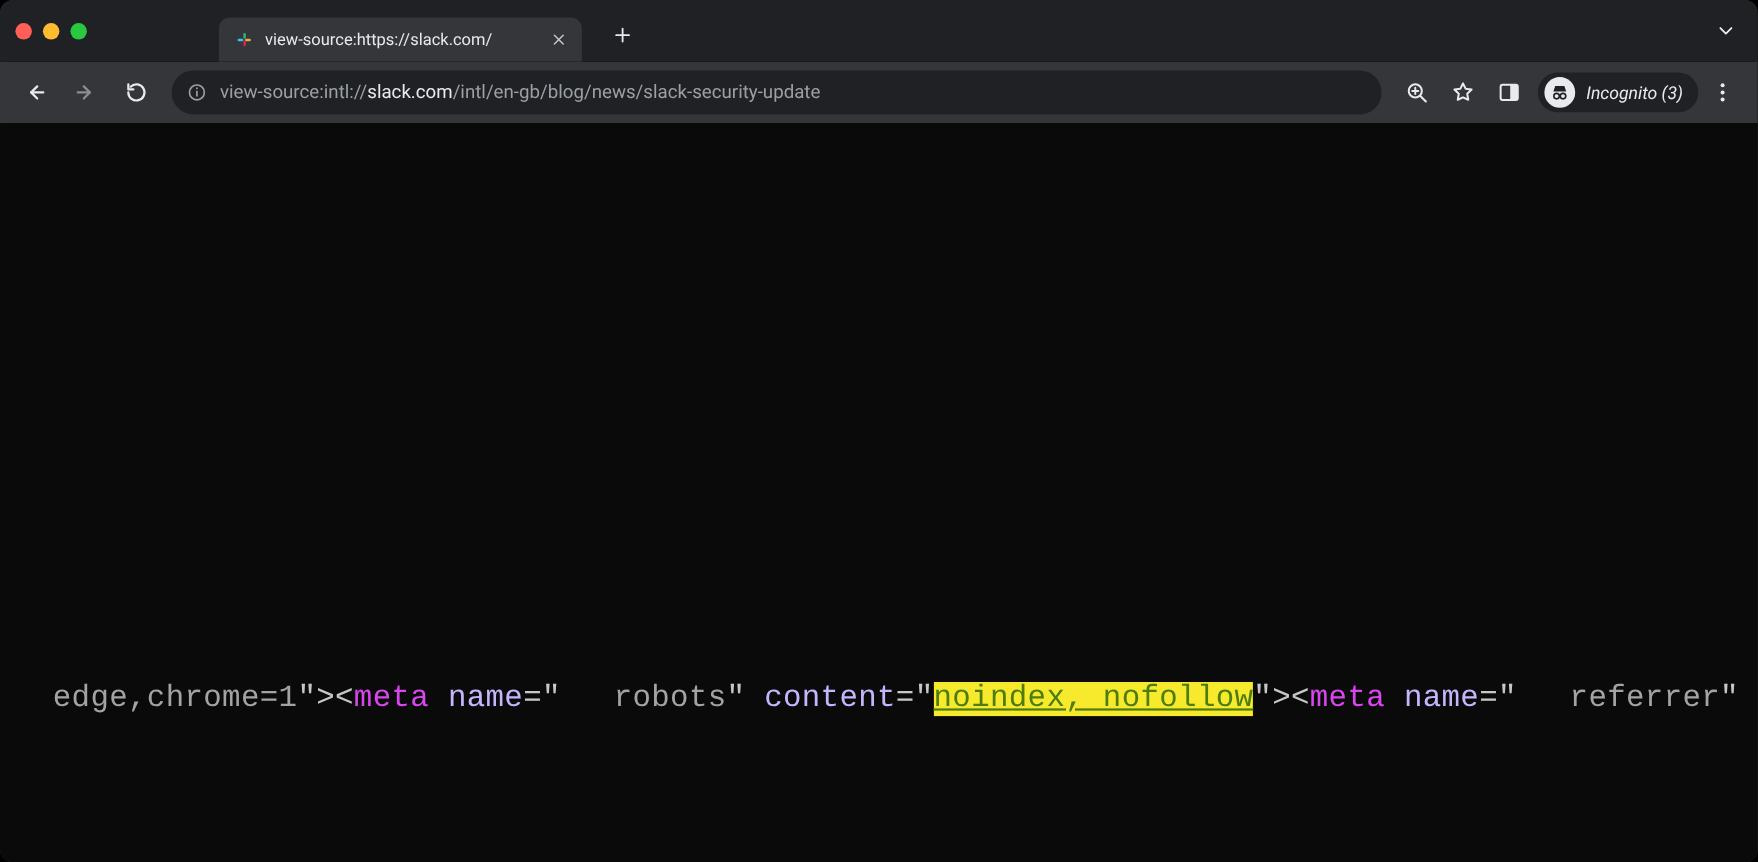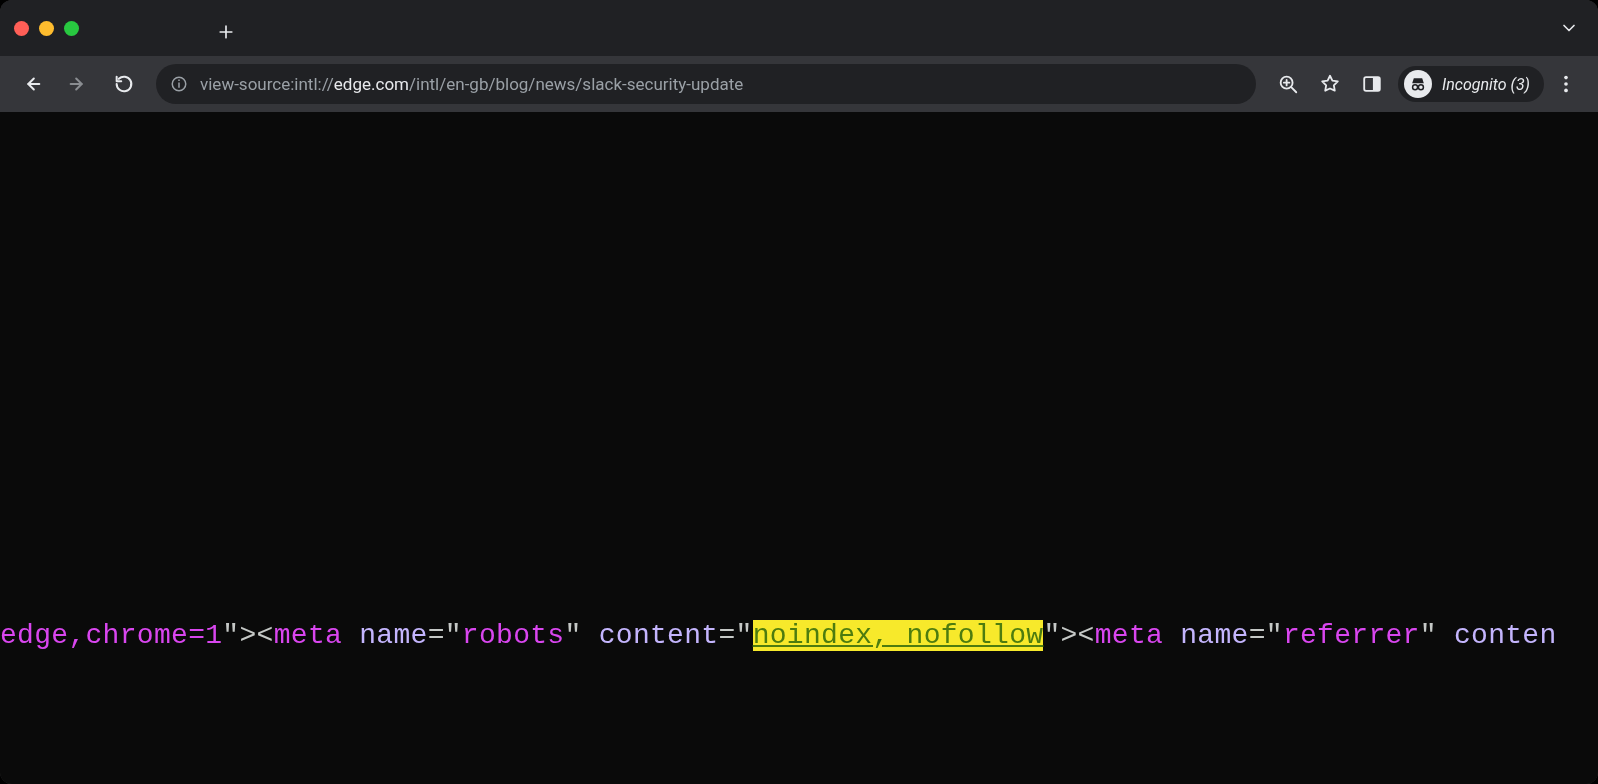--- a/index.html
+++ b/index.html
@@ -38,38 +38,56 @@
 
   .right-cluster { display: flex; align-items: center; gap: 2px; font-style: italic; }
   .right-cluster .icon-btn { color: #e8eaed; }
   .incog-chip { display: flex; align-items: center; gap: 10px; background: #202124; border-radius: 20px; height: 36px; padding: 0 14px 0 6px; color: #e8eaed; font-size: 16px; margin-left: 4px;}
   .incog-chip .badge { width: 28px; height: 28px; border-radius: 50%; background: #e8eaed; display: flex; align-items: center; justify-content: center; }
   .incog-chip .badge svg { width: 20px; height: 20px; }
 
   
   .content { flex: 1; background: #0a0a0a; position: relative; overflow: hidden; }
   .source-line { position: absolute; left: 0; right: 0; top: 508px; font-family: Menlo, Consolas, "Courier New", monospace; font-size: 28px; white-space: nowrap; letter-spacing: 0.3px; }
-  .source-line .c-val { color: #d946ef; }
+  .source-line .c-val { color: #a3a3a3; margin-left: 48px; }
   .source-line .c-punc { color: #c5c8c6; }
   .source-line .c-tag { color: #d946ef; }
   .source-line .c-attr { color: #c4b5fd; }
   .source-line .hl { background: #f7e92b; color: #4d7c0f; text-decoration: underline; }
 </style>
 </head>
 <body>
 
 <div class="window">
 
   <div class="tabstrip">
     <div class="traffic">
       <span class="tl-close"></span>
       <span class="tl-min"></span>
       <span class="tl-max"></span>
     </div>
 
+    <div class="tab">
+      <span class="favicon">
+        <svg viewBox="0 0 24 24">
+            <g>
+          <rect x="4" y="11" width="7" height="3" rx="1.5" fill="#36c5f0"></rect>
+          <rect x="13" y="11" width="7" height="3" rx="1.5" fill="#ecb22e"></rect>
+          <rect x="11" y="4" width="3" height="7" rx="1.5" fill="#2eb67d"></rect>
+          <rect x="11" y="13" width="3" height="7" rx="1.5" fill="#e01e5a"></rect>
+        </g>
+          </svg>
+      </span>
+      <span class="title">view-source:https://slack.com/</span>
+      <span class="close">
+        <svg viewBox="0 0 24 24" width="16" height="16">
+            <path d="M6 6 L18 18 M18 6 L6 18" stroke="#c7c7c7" stroke-width="2" stroke-linecap="round"></path>
+          </svg>
+      </span>
+    </div>
 
     <div class="newtab">
       <svg viewBox="0 0 24 24" width="20" height="20">
           <path d="M12 5v14M5 12h14" stroke="#e8eaed" stroke-width="2" stroke-linecap="round"></path>
         </svg>
     </div>
 
     <div class="rightarrow">
       <svg viewBox="0 0 24 24" width="20" height="20">
           <path d="M6 9l6 6 6-6" stroke="#e8eaed" stroke-width="2" fill="none" stroke-linecap="round" stroke-linejoin="round"></path>
@@ -98,21 +116,21 @@
     </div>
 
     <div class="omnibox">
       <span class="siteinfo">
         <svg viewBox="0 0 24 24">
             <circle cx="12" cy="12" r="9" stroke="#9aa0a6" stroke-width="2" fill="none"></circle>
             <rect x="11" y="10" width="2" height="7" fill="#9aa0a6"></rect>
             <rect x="11" y="6" width="2" height="2" fill="#9aa0a6"></rect>
           </svg>
       </span>
-      <span class="url"><span>view-source:intl://</span><span class="host">edge.com</span><span>/intl/en-gb/blog/news/slack-security-update</span></span>
+      <span class="url"><span>view-source:intl://</span><span class="host">slack.com</span><span>/intl/en-gb/blog/news/slack-security-update</span></span>
     </div>
 
     <div class="right-cluster">
       <div class="icon-btn">
         <svg viewBox="0 0 24 24">
             <circle cx="10.5" cy="10.5" r="6.5" stroke="#e8eaed" stroke-width="2" fill="none"></circle>
             <path d="M15.5 15.5L21 21" stroke="#e8eaed" stroke-width="2" stroke-linecap="round"></path>
             <path d="M10.5 7.5v6M7.5 10.5h6" stroke="#e8eaed" stroke-width="2" stroke-linecap="round"></path>
           </svg>
       </div>

